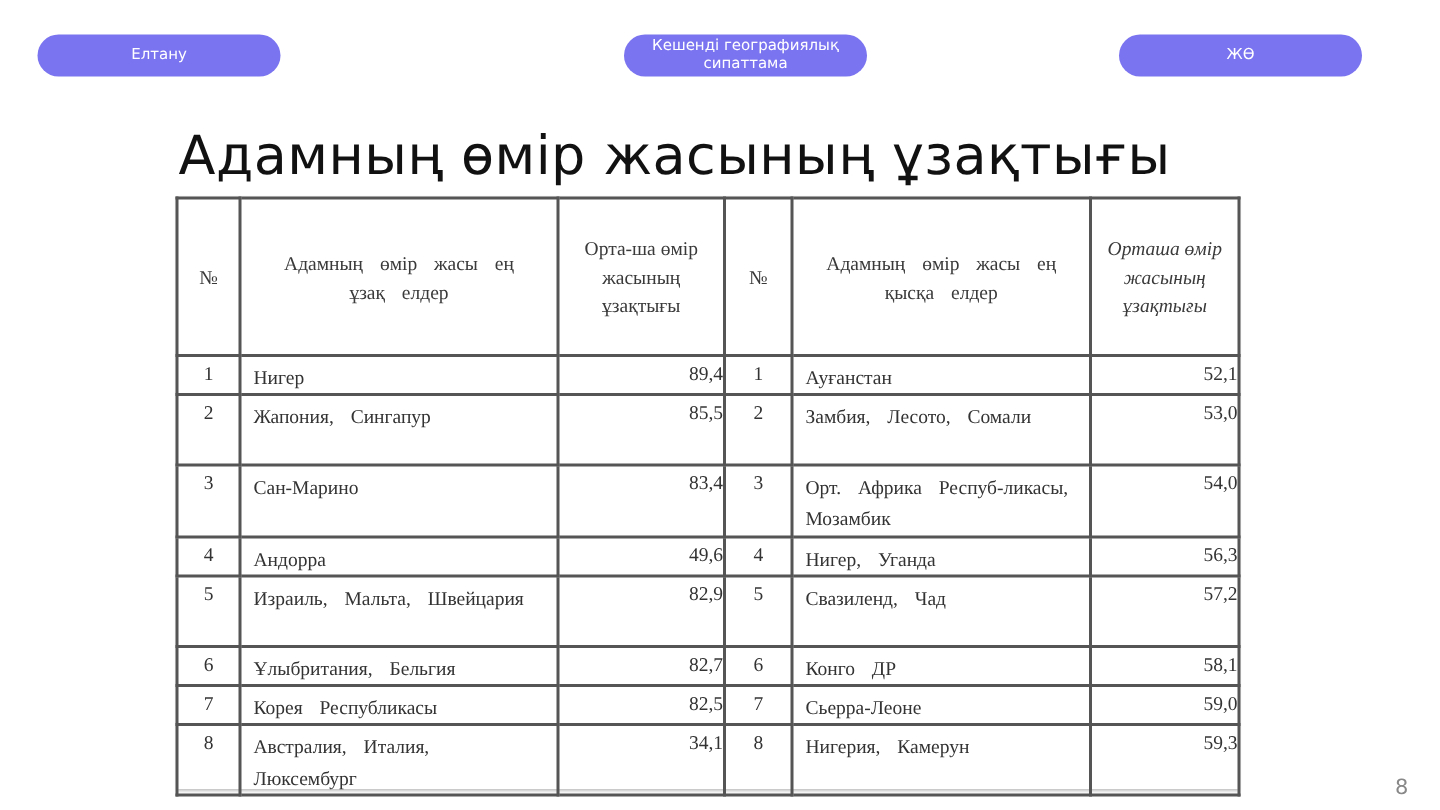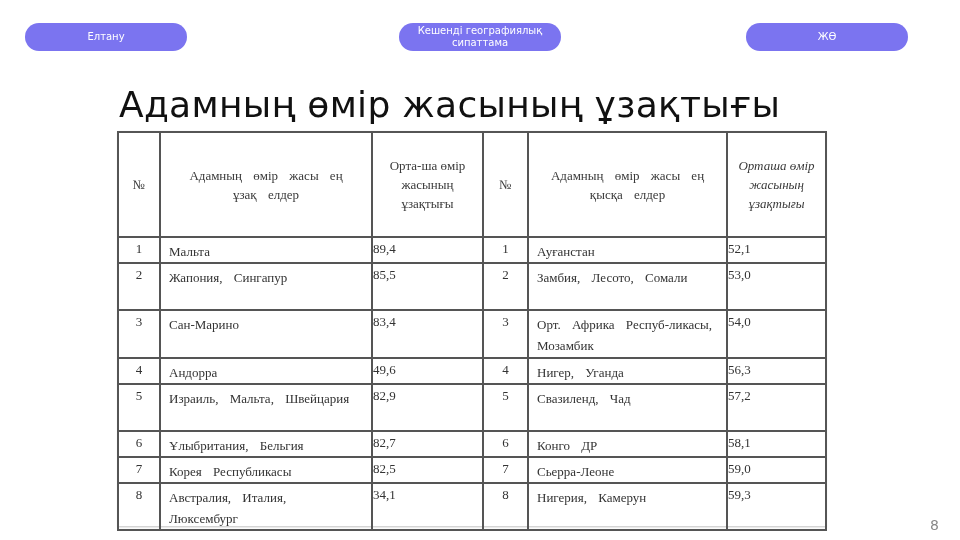--- a/index.html
+++ b/index.html
@@ -8,21 +8,21 @@
     font-family: "Liberation Sans", sans-serif;
   }
   .pill {
     position: absolute; top: 23px; height: 28px; width: 162px;
     background: #7b74f0; border-radius: 14px; color: #ffffff;
     font-family: "DejaVu Sans", sans-serif; font-size: 10px;
     display: flex; align-items: center; justify-content: center; text-align: center;
     overflow: hidden; line-height: 12px; box-sizing: border-box; padding: 0 8px;
   }
   #pill-left { left: 25px; }
-  #pill-center { left: 399px; }
+  #pill-center { left: 416px; }
   #pill-right { left: 746px; }
   .title {
     position: absolute; left: 119px; top: 84px;
     font-family: "DejaVu Sans", sans-serif; font-size: 36px; color: #111111;
     letter-spacing: 0.3px; white-space: nowrap;
   }
   .table-wrap {
     position: absolute; left: 117px; top: 131px; width: 708px; height: 395px;
     box-shadow: 1px 1px 2px rgba(0,0,0,0.25);
   }
@@ -32,21 +32,21 @@
   }
   td, th {
     border: 2px solid #555555; padding: 0; vertical-align: top;
   }
   th {
     font-weight: normal; vertical-align: middle; text-align: center; color: #3a3a3a;
     font-size: 13px; line-height: 19px;
   }
   td.num { text-align: center; padding-top: 3px; }
   td.name { text-align: left; padding: 3px 6px 0 8px; line-height: 21px; word-spacing: 8px; }
-  td.val { text-align: left; padding-top: 3px; }
+  td.val { text-align: right; padding-top: 3px; }
   .page-num {
     position: absolute; left: 930px; top: 517px; font-size: 14px; color: #888888;
     font-family: "DejaVu Sans", sans-serif;
   }
 </style>
 </head>
 <body>
 
 <div class="pill" id="pill-left">
   <span>Елтану</span>
@@ -74,21 +74,21 @@
         <tr style="height:105px">
       <th>№</th>
       <th style="padding:0 18px;word-spacing:8px;">Адамның өмір жасы ең ұзақ елдер</th>
       <th style="padding:0 16px;">Орта-ша өмір жасының ұзақтығы</th>
       <th>№</th>
       <th style="padding:0 12px;word-spacing:8px;margin-left:44px;">Адамның өмір жасы ең қысқа елдер</th>
       <th style="padding:0 10px;font-style:italic;">Орташа өмір жасының ұзақтығы</th>
     </tr>
     <tr style="height:25px">
       <td class="num">1</td>
-      <td class="name">Мальта</td>
+      <td class="name">Нигер</td>
       <td class="val">89,4</td>
       <td class="num">1</td>
       <td class="name">Ауғанстан</td>
       <td class="val">52,1</td>
     </tr>
     <tr style="height:47px">
       <td class="num">2</td>
       <td class="name">Жапония, Сингапур</td>
       <td class="val">85,5</td>
       <td class="num">2</td>

